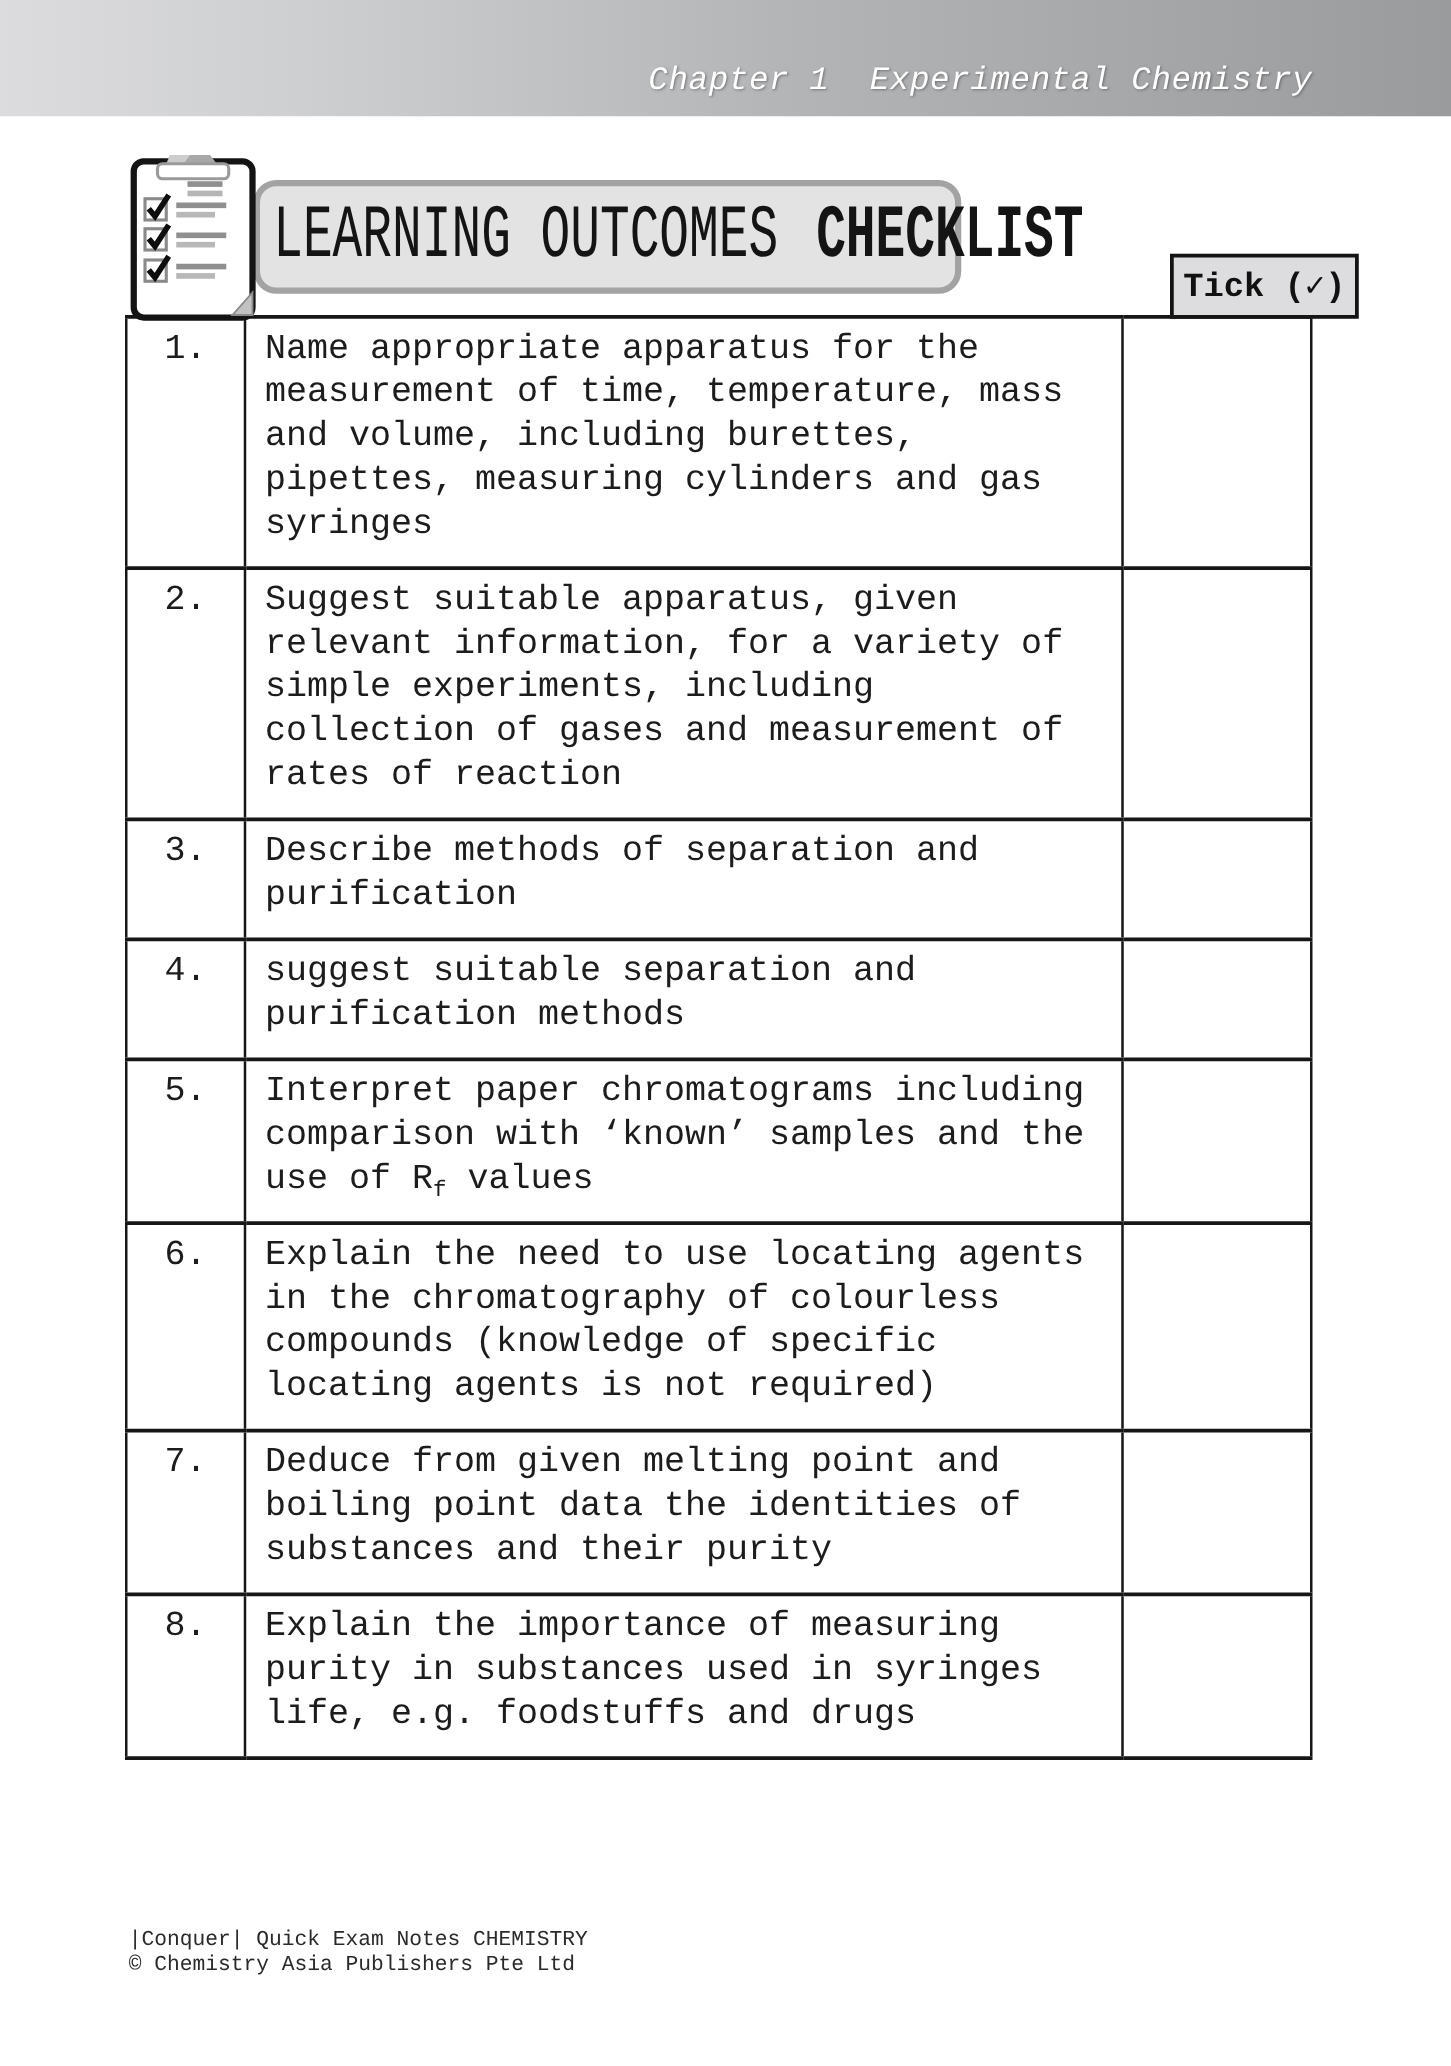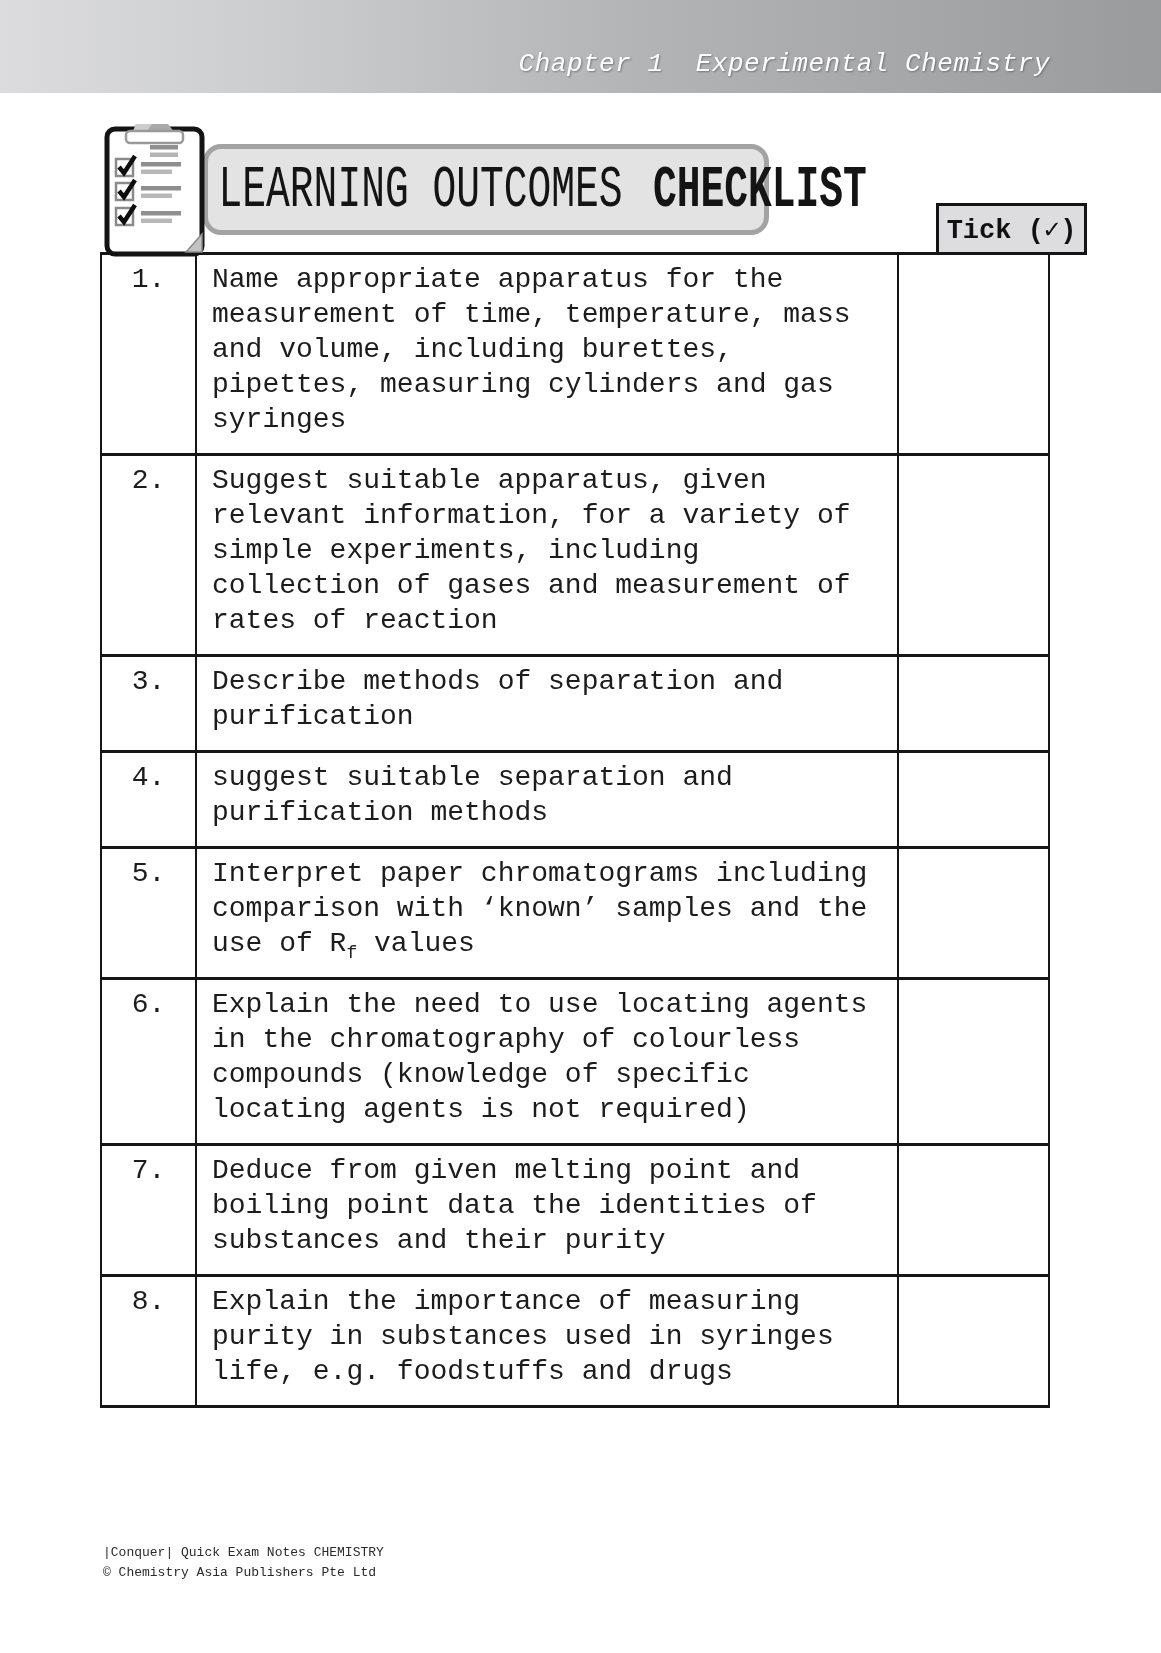--- a/index.html
+++ b/index.html
@@ -58,21 +58,21 @@
   .lo-table tr:nth-child(2) td{height:153px;}
   .lo-table tr:nth-child(3) td{height:49px;}
   .lo-table tr:nth-child(4) td{height:50px;}
   .lo-table tr:nth-child(5) td{height:83px;}
   .lo-table tr:nth-child(6) td{height:118px;}
   .lo-table tr:nth-child(7) td{height:86px;}
   .lo-table tr:nth-child(8) td{height:118px;}
   
   .footer-left{
     position:absolute;left:103px;top:1543px;
-    font-size:13px;line-height:20px;color:#2a2a2a;
+    font-size:17px;line-height:20px;color:#2a2a2a;
   }
   .pagenum{
     position:absolute;left:0;top:1558px;width:1161px;text-align:center;
     font-size:26px;font-weight:700;color:#111;letter-spacing:1px;
   }
 </style>
 </head>
 <body>
 
 <div class="page">

